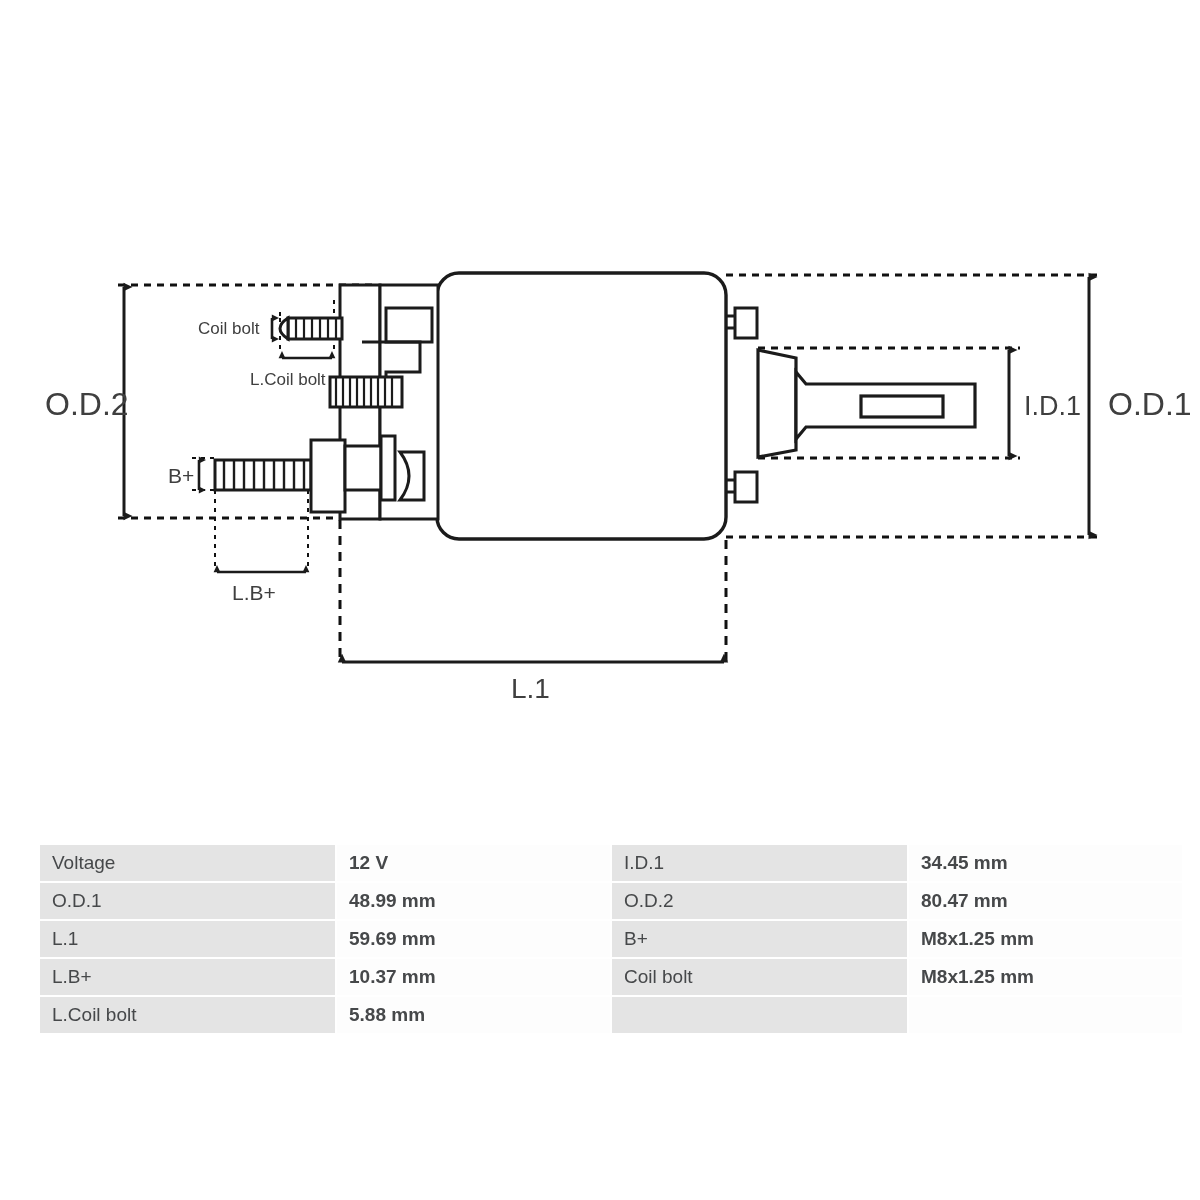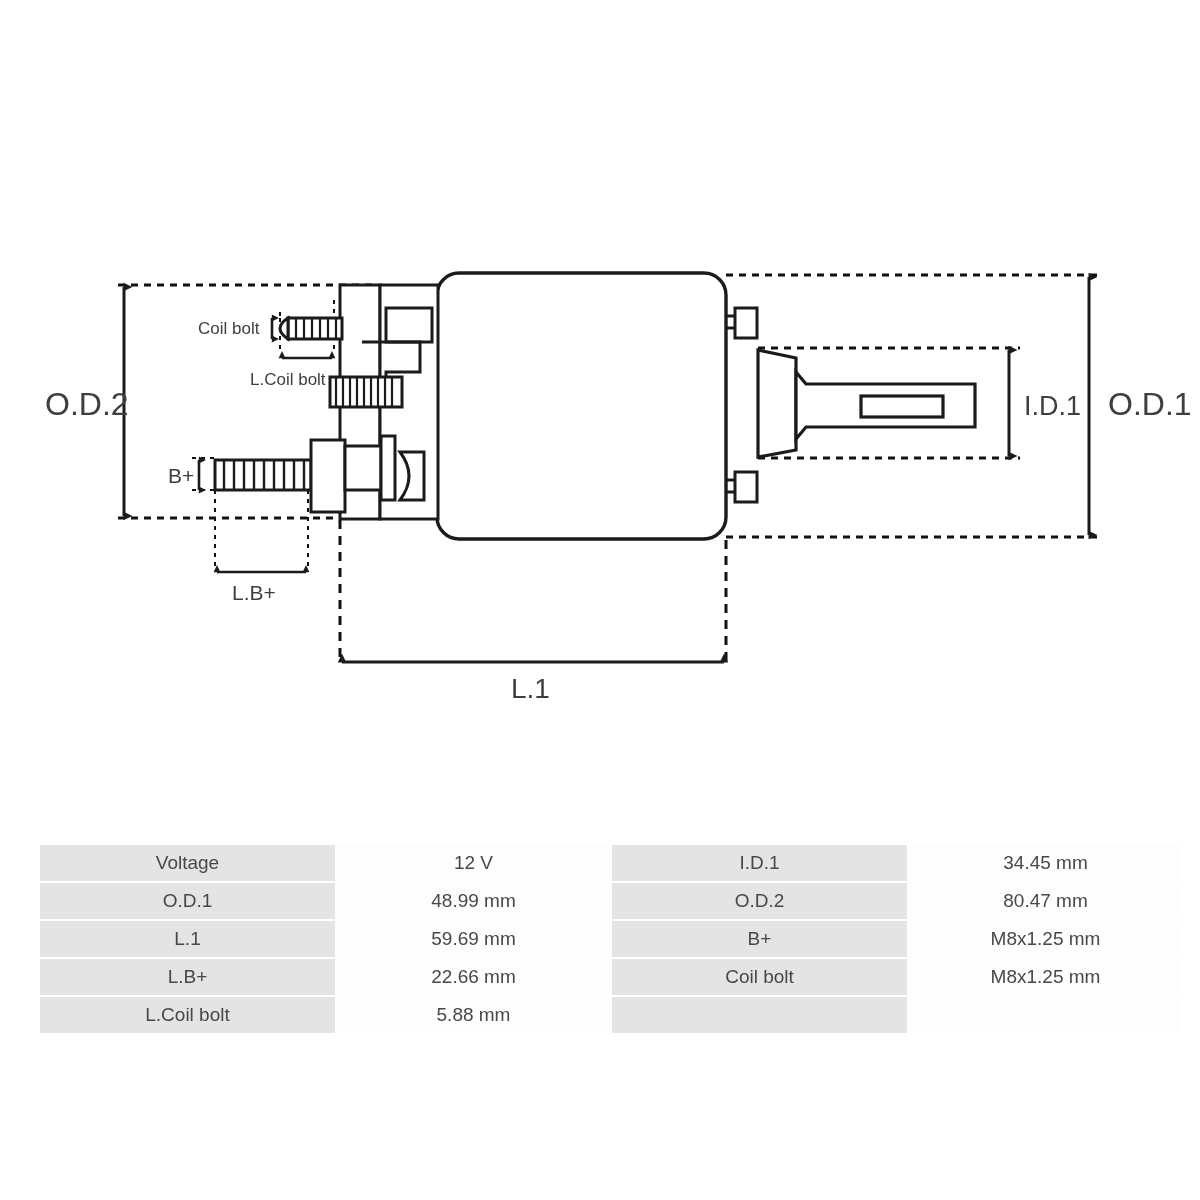--- a/index.html
+++ b/index.html
@@ -29,33 +29,34 @@
     width: 1127px;
   }
   table.spec {
     border-collapse: separate;
     border-spacing: 2px;
     width: 1127px;
     table-layout: fixed;
   }
   table.spec td {
     height: 36px;
-    padding: 0 5px;
+    padding: 0 12px;
     font-size: 19px;
     color: #46484a;
     vertical-align: middle;
-    text-align: center;
+    text-align: left;
     white-space: nowrap;
     overflow: hidden;
   }
   td.lbl {
     background: #e4e4e4;
   }
   td.val {
     background: #fdfdfd;
+    font-weight: bold;
   }
   col.c-lbl { width: 295px; }
   col.c-val { width: 273px; }
   .dim-label {
     font-family: "Liberation Sans", sans-serif;
     fill: #3f3f3f;
   }
 </style>
 </head>
 <body>
@@ -226,21 +227,21 @@
         <td class="val">80.47 mm</td>
       </tr>
       <tr>
         <td class="lbl">L.1</td>
         <td class="val">59.69 mm</td>
         <td class="lbl">B+</td>
         <td class="val">M8x1.25 mm</td>
       </tr>
       <tr>
         <td class="lbl">L.B+</td>
-        <td class="val">22.66 mm</td>
+        <td class="val">10.37 mm</td>
         <td class="lbl">Coil bolt</td>
         <td class="val">M8x1.25 mm</td>
       </tr>
       <tr>
         <td class="lbl">L.Coil bolt</td>
         <td class="val">5.88 mm</td>
         <td class="lbl"></td>
         <td class="val"></td>
       </tr>
     </tbody>

